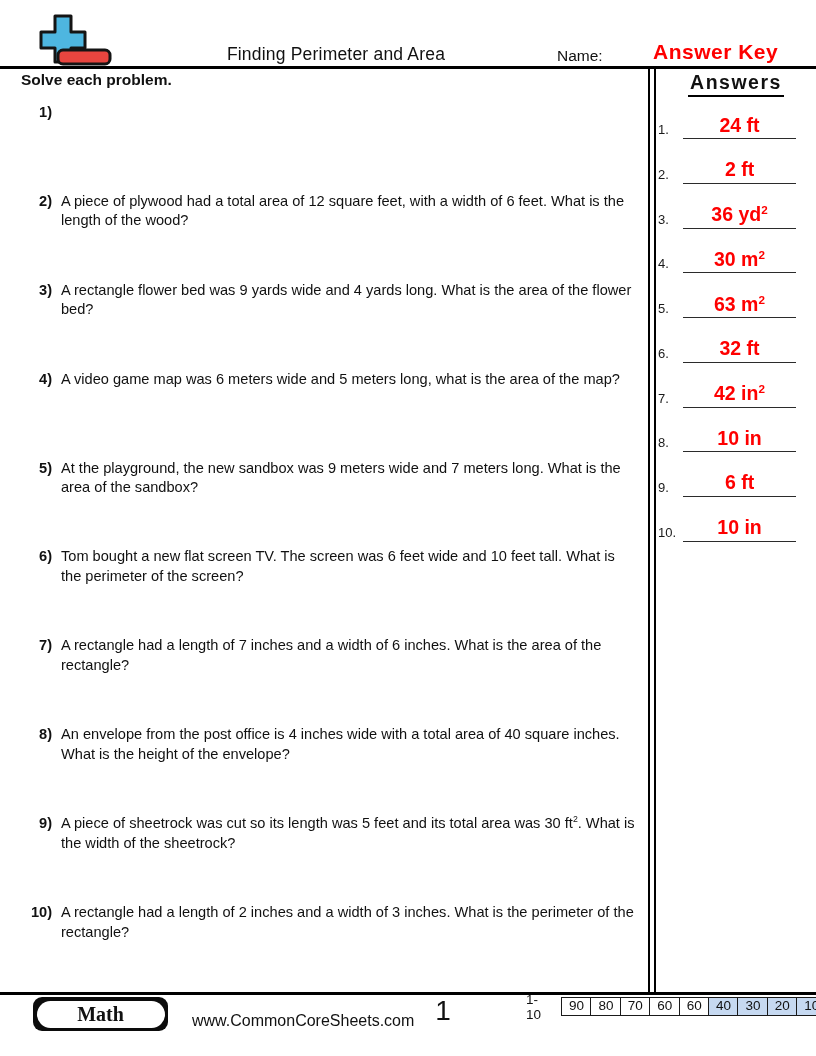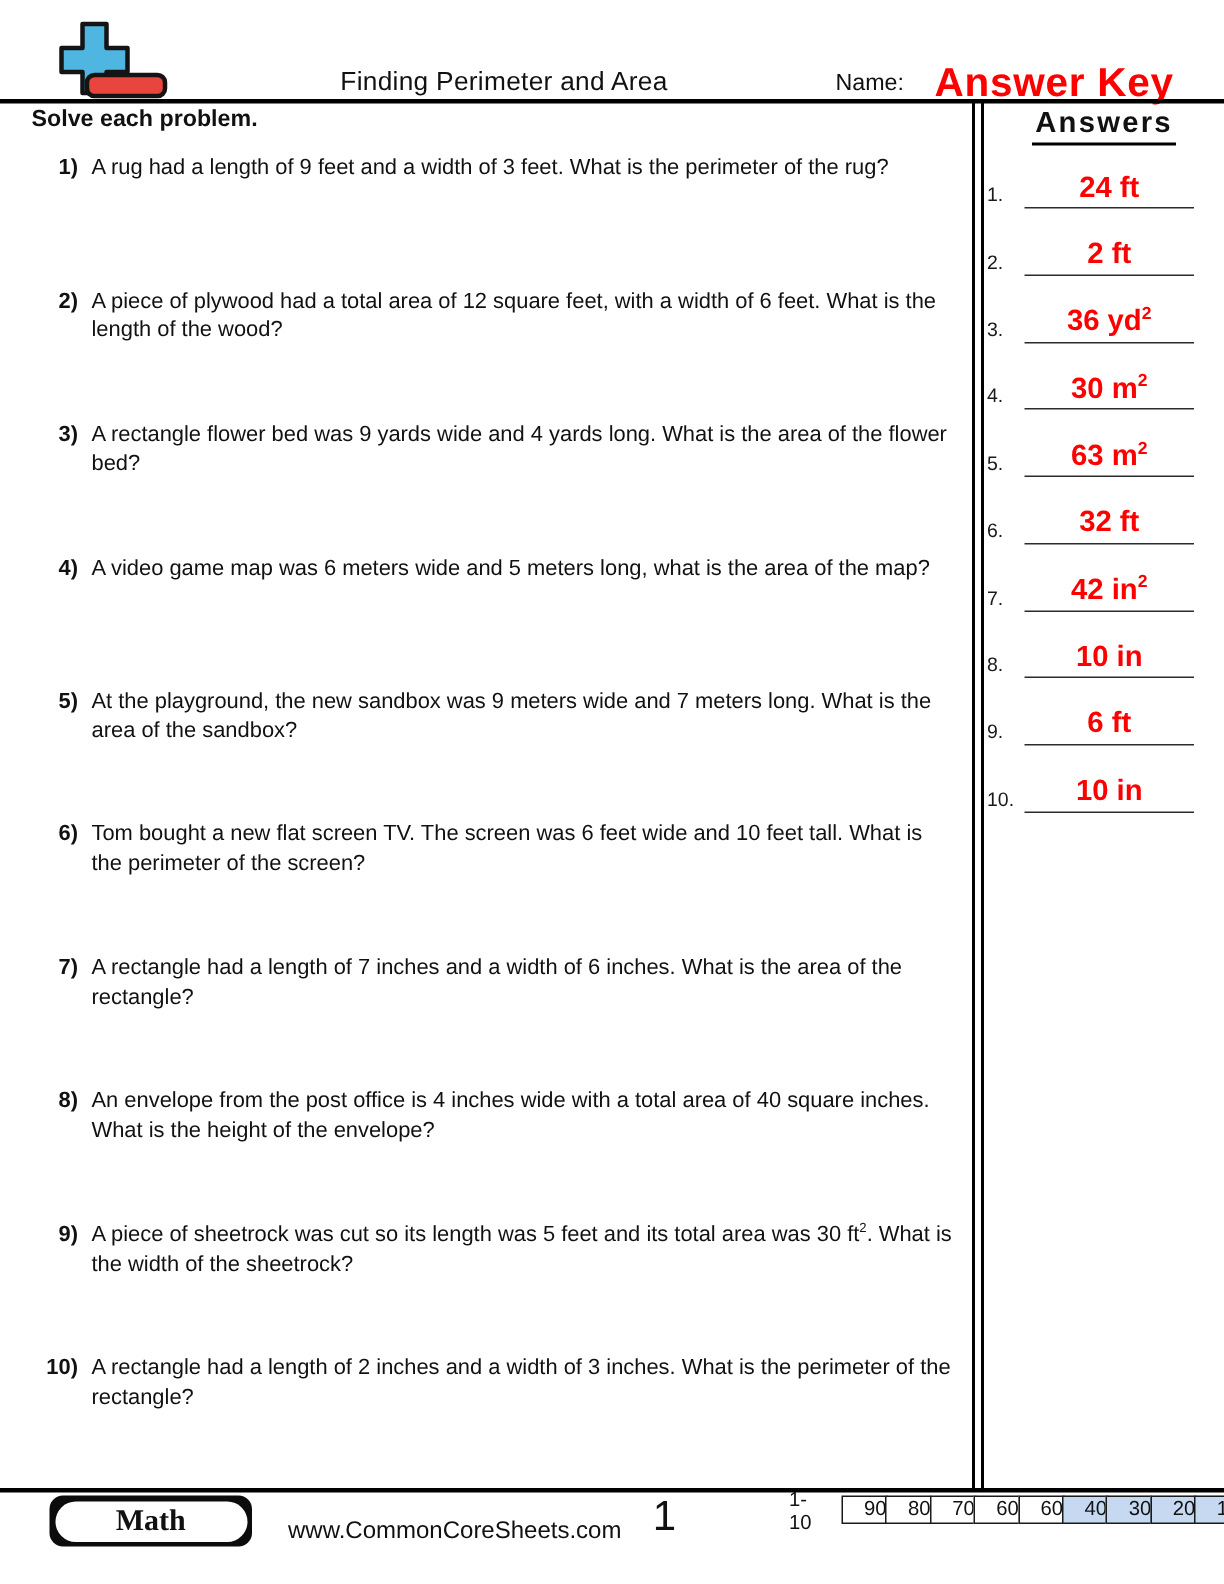--- a/index.html
+++ b/index.html
@@ -13,21 +13,21 @@
   html,body{background:#fff;}
   body{font-family:"Liberation Sans","DejaVu Sans",sans-serif;color:var(--ink);}
   .page{position:relative;width:816px;height:1056px;background:#fff;overflow:hidden;}
 
   
   .logo{position:absolute;left:33px;top:8px;}
   .logo-plus{fill:var(--logo-blue);stroke:#141414;stroke-width:3;stroke-linejoin:round;}
   .logo-minus{fill:var(--logo-red);stroke:#141414;stroke-width:3;}
   .title{position:absolute;left:86px;top:44px;width:500px;text-align:center;font-size:17.5px;letter-spacing:.2px;}
   .name-label{position:absolute;left:557px;top:47px;font-size:15.5px;}
-  .name-value{position:absolute;left:623px;top:40px;font-size:27px;font-weight:bold;color:var(--answer-red);letter-spacing:.5px;}
+  .name-value{position:absolute;left:653px;top:40px;font-size:21px;font-weight:bold;color:var(--answer-red);letter-spacing:.5px;}
   .rule-top{position:absolute;left:0;top:66px;width:816px;height:3px;background:#000;}
   .instruction{position:absolute;left:21px;top:71px;font-size:15.5px;font-weight:bold;}
 
   
   .problems{position:absolute;left:0;top:100px;width:650px;}
   .problem-row{height:88.9px;display:flex;padding-top:3px;}
   .problem-num{flex:none;width:52px;text-align:right;font-weight:bold;font-size:14.6px;line-height:19.5px;}
   .problem-text{margin-left:9px;width:578px;font-size:14.6px;line-height:19.5px;}
   sup{font-size:60%;vertical-align:super;line-height:0;}
 
@@ -47,21 +47,21 @@
 
   
   .rule-bottom{position:absolute;left:0;top:992px;width:816px;height:3px;background:#000;}
   .math-badge{position:absolute;left:33px;top:997px;width:135px;height:34px;background:#0c0c0c;border-radius:9px;font-family:Liberation Serif, serif;}
   .math-badge-inner{position:absolute;left:3.5px;right:3.5px;top:3.5px;bottom:3.5px;background:#fff;border-radius:15px;display:flex;align-items:center;justify-content:center;font-size:20px;font-weight:bold;}
   .site-url{position:absolute;left:192px;top:1012px;font-size:16px;}
   .page-number{position:absolute;left:403px;top:995px;width:80px;text-align:center;font-size:28px;}
   .score-strip{position:absolute;left:526px;top:997px;display:flex;align-items:center;height:19px;}
   .score-label{font-size:13.5px;margin-right:20px;}
   .score-cells{display:flex;}
-  .score-cell{width:31px;height:19px;border:1.6px solid #1a1a1a;margin-left:-1.6px;text-align:right;font-size:13.5px;line-height:16.5px;background:#fff;}
+  .score-cell{width:31px;height:19px;border:1.6px solid #1a1a1a;margin-left:-1.6px;text-align:center;font-size:13.5px;line-height:16.5px;background:#fff;}
   .score-cell:first-child{margin-left:0;}
   .score-cell.highlighted{background:var(--score-highlight);}
 </style>
 </head>
 <body>
 
 <div class="page">
 
   <svg class="logo" width="82" height="60" viewBox="0 0 82 60">
     <path class="logo-plus" d="M22 8 H38 V24 H52 V40 H38 V54 H22 V40 H8 V24 H22 Z"></path>
@@ -69,21 +69,20 @@
   </svg>
   <div class="title">Finding Perimeter and Area</div>
   <div class="name-label">Name:</div>
   <div class="name-value">Answer Key</div>
   <div class="rule-top"></div>
   <div class="instruction">Solve each problem.</div>
 
   <div class="problems" id="problems-list">
       <div class="problem-row">
         <div class="problem-num">1)</div>
-        <div class="problem-text">A rug had a length of 9 feet and a width of 3 feet. What is the perimeter of the rug?</div>
       </div>
       <div class="problem-row">
         <div class="problem-num">2)</div>
         <div class="problem-text">A piece of plywood had a total area of 12 square feet, with a width of 6 feet. What is the length of the wood?</div>
       </div>
       <div class="problem-row">
         <div class="problem-num">3)</div>
         <div class="problem-text">A rectangle flower bed was 9 yards wide and 4 yards long. What is the area of the flower bed?</div>
       </div>
       <div class="problem-row">

